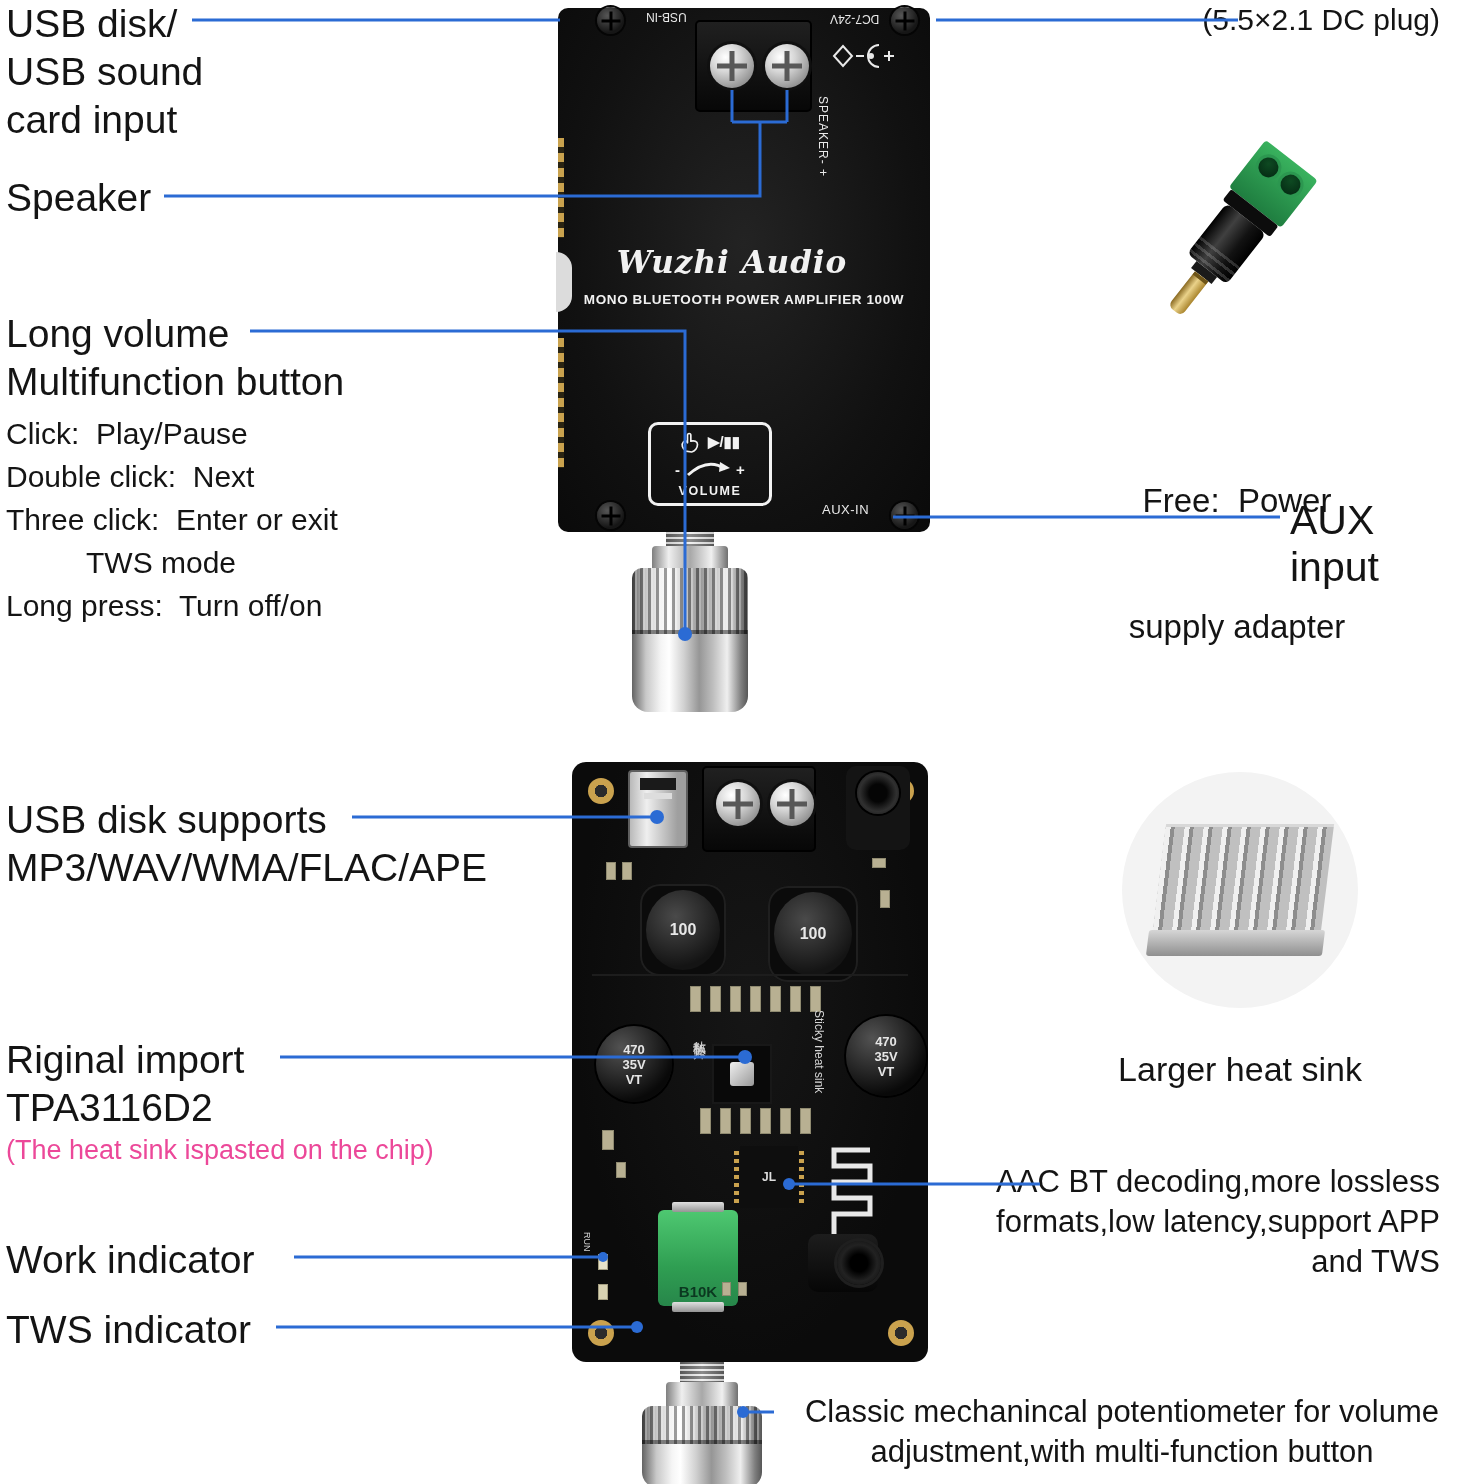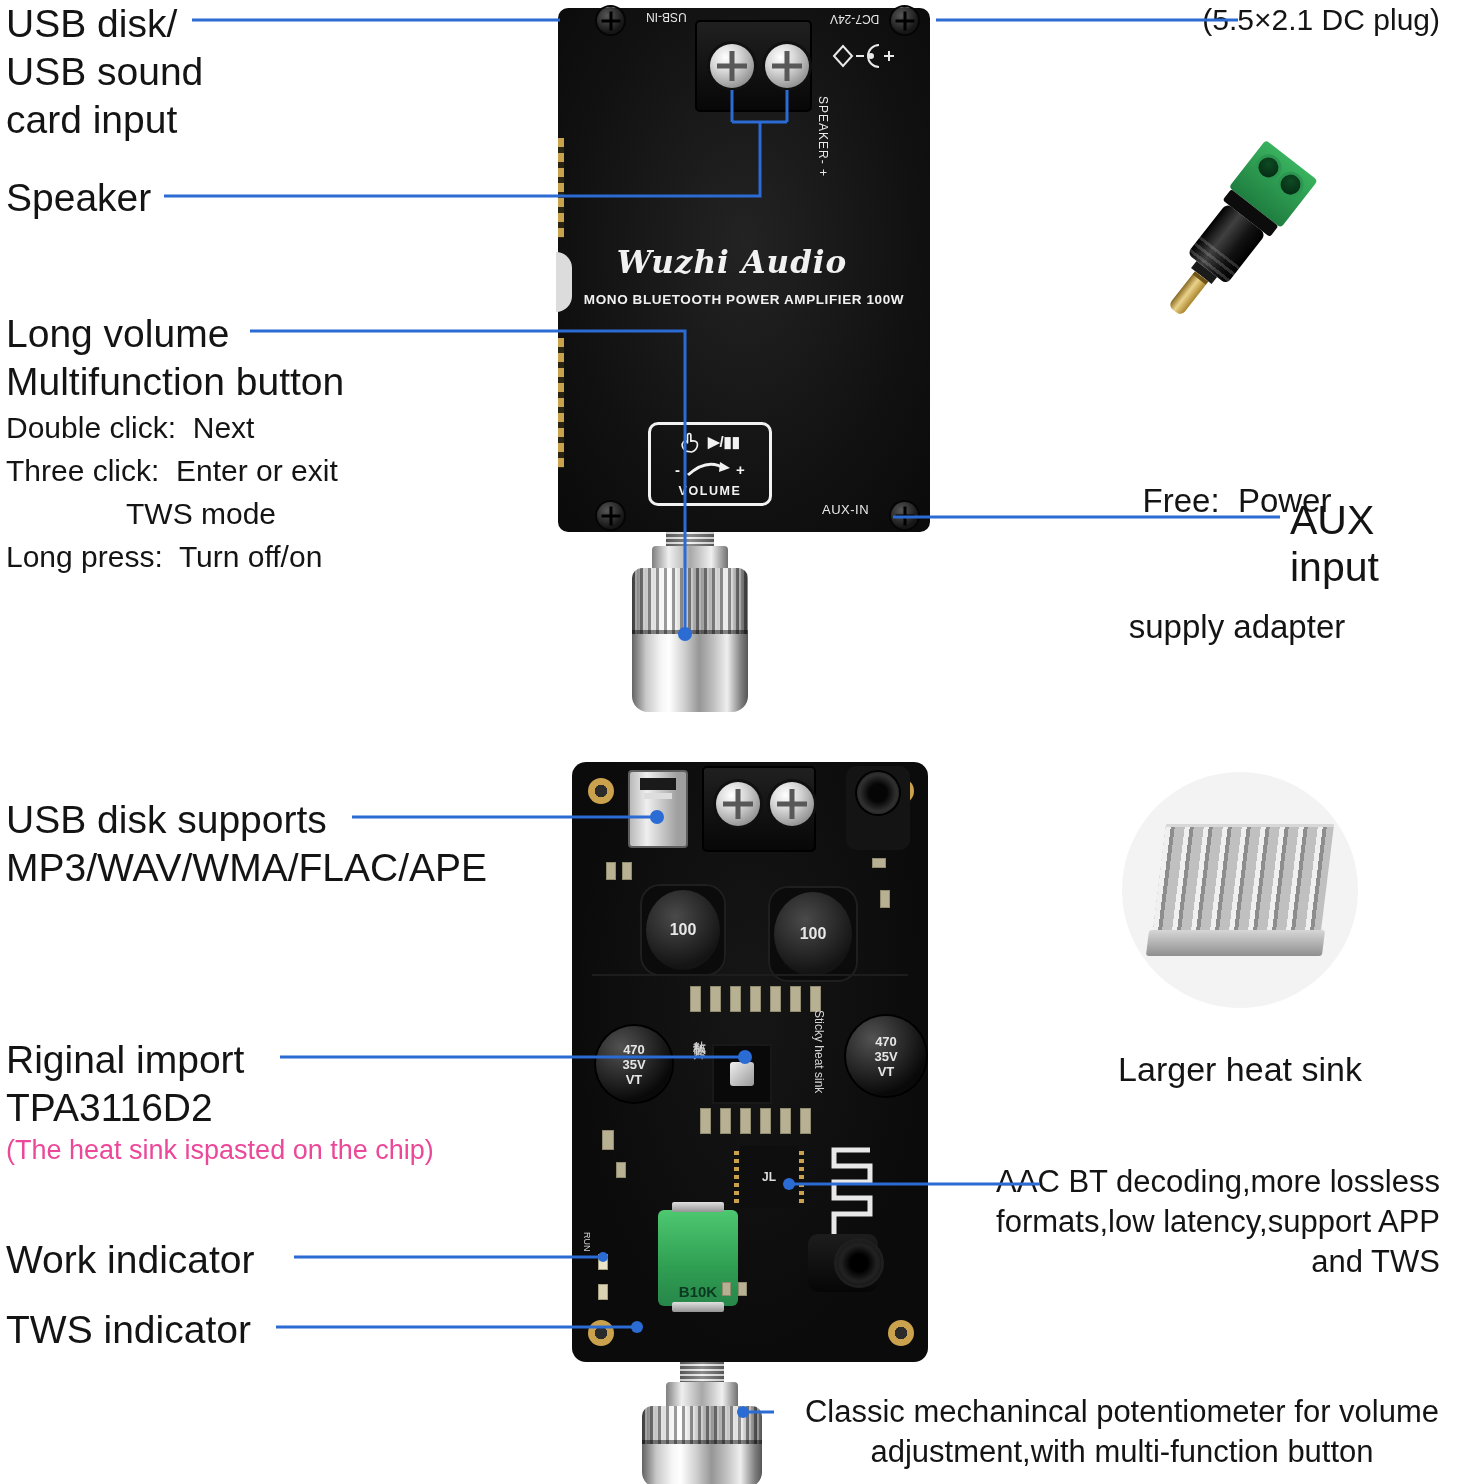--- a/index.html
+++ b/index.html
@@ -128,23 +128,24 @@
     <div>USB disk/</div>
     <div>USB sound</div>
     <div>card input</div>
   </div>
 
   <div class="abs big" style="left:6px;top:174px">Speaker</div>
 
   <div class="abs" style="left:6px;top:310px">
     <div class="big">Long volume</div>
     <div class="big">Multifunction button</div>
+    <div class="med" style="margin-top:6px">Click:  Play/Pause</div>
     <div class="med">Double click:  Next</div>
     <div class="med">Three click:  Enter or exit</div>
-    <div class="med" style="margin-left:120px">TWS mode</div>
+    <div class="med" style="margin-left:80px">TWS mode</div>
     <div class="med">Long press:  Turn off/on</div>
   </div>
 
   <div class="abs" style="left:6px;top:796px">
     <div class="big">USB disk supports</div>
     <div class="big">MP3/WAV/WMA/FLAC/APE</div>
   </div>
 
   <div class="abs" style="left:6px;top:1036px">
     <div class="big">Riginal import</div>

